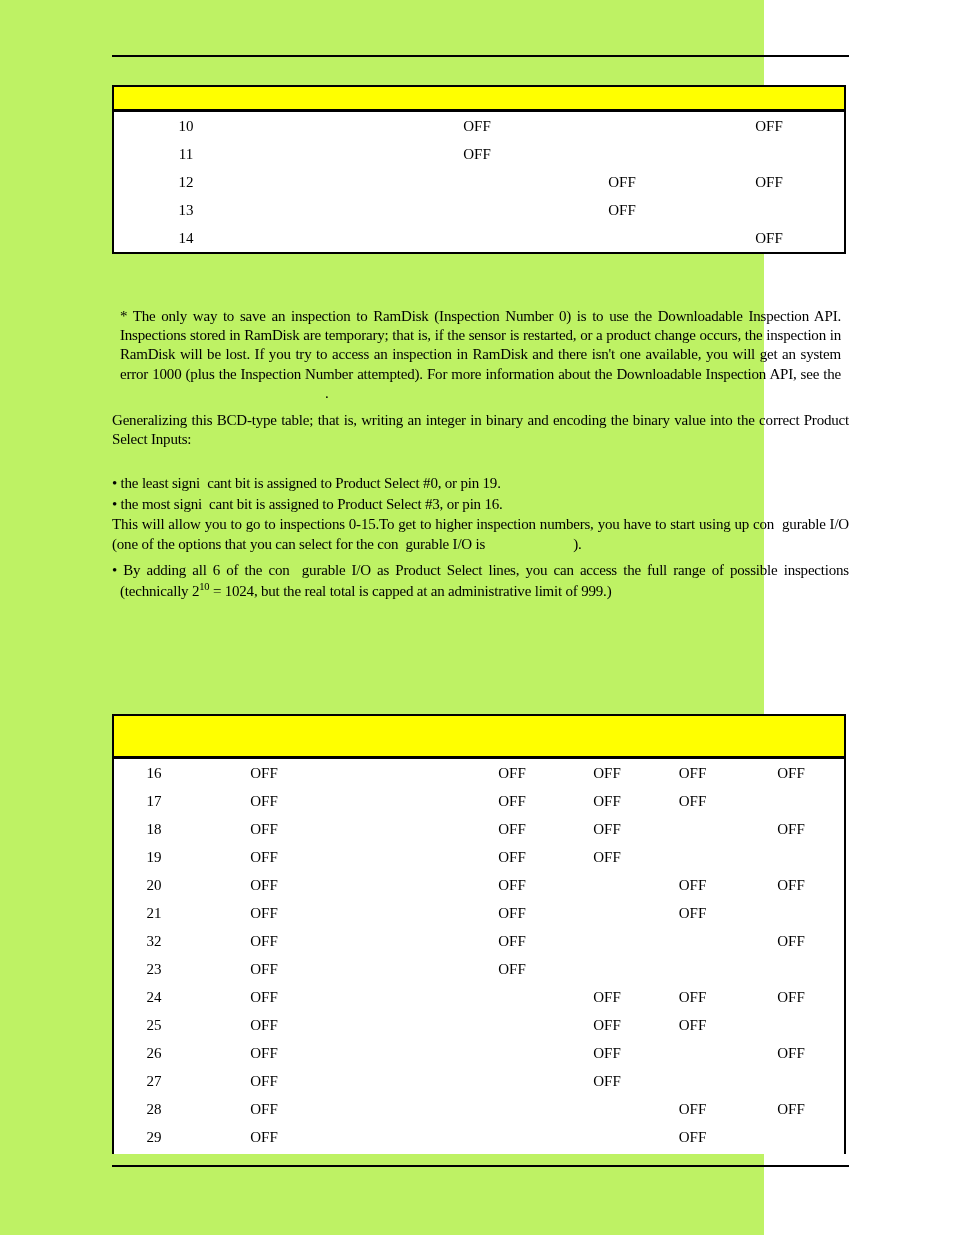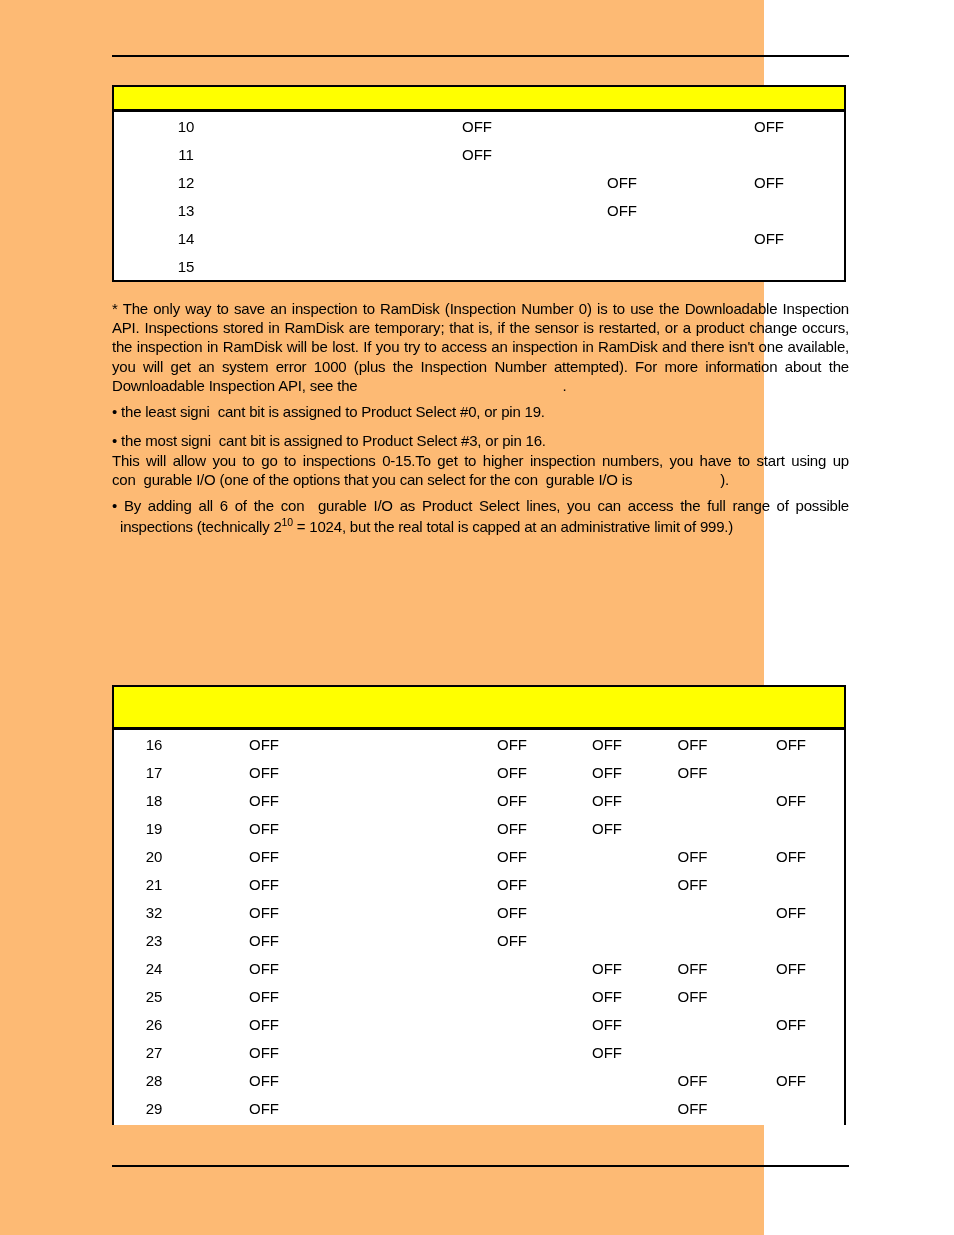--- a/index.html
+++ b/index.html
@@ -1,43 +1,43 @@
 <!DOCTYPE html>
 <html><head>
 <meta charset="utf-8">
 <style>
   * { margin:0; padding:0; box-sizing:border-box; }
   html,body { background:#fff; }
   #page {
-    position:relative; width:764px; height:1235px; background:#fdba74;
-    font-family:Liberation Sans, sans-serif; color:#000;
+    position:relative; width:764px; height:1235px; background:#bef264;
+    font-family:Liberation Serif, serif; color:#000;
   }
   .rule { position:absolute; left:112px; width:737px; height:2px; background:#000; }
   #rule-top { top:55px; }
   #rule-bottom { top:1165px; }
 
   .dtable { position:absolute; left:112px; width:734px; border:2px solid #000; background:#fff; }
   #table1 { top:85px; }
-  #table2 { top:685px; height:440px; border-bottom:none; overflow:hidden; }
+  #table2 { top:714px; height:440px; border-bottom:none; overflow:hidden; }
   .thead { background:#ffff00; border-bottom:3px solid #000; }
   #table1 .thead { height:25px; }
   #table2 .thead { height:43px; }
   .row { display:grid; height:28px; }
   .t1row { grid-template-columns:144px 146px 146px 144px auto; }
   .t2row { grid-template-columns:80px 140px 123px 110px 80px 91px auto; }
   .cell { display:flex; align-items:center; justify-content:center;
           font-size:15px; white-space:nowrap; overflow:visible; }
 
   #textblock { position:absolute; left:112px; top:299px; width:737px;
                font-size:15px; letter-spacing:-0.2px; line-height:19.2px; }
   #textblock p { text-align:justify; }
-  p.pnote { margin:0; }
+  p.pnote { margin:8px; }
   p.pgeneral { margin-top:8px; }
-  p.blt { margin-top:6px; line-height:21px; text-align:left; }
-  p.blt + p.blt { margin-top:8px; }
+  p.blt { margin-top:24px; line-height:21px; text-align:left; }
+  p.blt + p.blt { margin-top:0; }
   p.pthis { }
   p.puse { margin-top:8px; }
   .gbullets { margin-top:6px; }
   .gbullet { line-height:21px; padding-left:8px; text-indent:-8px; text-align:justify; }
   p.pbelow { margin-top:7px; text-align:left; }
   sup { font-size:10.5px; line-height:0; vertical-align:super; }
   .gap-link { display:inline-block; width:205px; }
   .gap-opt { display:inline-block; width:88px; }
 </style>
 </head>
@@ -79,33 +79,27 @@
         <div class="cell">OFF</div>
         <div class="cell"></div>
       </div>
         <div class="row t1row">
         <div class="cell">14</div>
         <div class="cell"></div>
         <div class="cell"></div>
         <div class="cell"></div>
         <div class="cell">OFF</div>
       </div>
-        <div class="row t1row">
-        <div class="cell">15</div>
-        <div class="cell"></div>
-        <div class="cell"></div>
-        <div class="cell"></div>
-        <div class="cell"></div>
-      </div>
       </div>
   </div>
 
   <div id="textblock">
     <p class="pnote"><span>* The only way to save an inspection to RamDisk (Inspection Number 0) is to use the Downloadable Inspection API. Inspections stored in RamDisk are temporary; that is, if the sensor is restarted, or a product change occurs, the inspection in RamDisk will be lost. If you try to access an inspection in RamDisk and there isn't one available, you will get an system error 1000 (plus the Inspection Number attempted). For more information about the Downloadable Inspection API, see the</span><span class="gap-link"></span><span>.</span></p>
 
+    <p class="pgeneral">Generalizing this BCD-type table; that is, writing an integer in binary and encoding the binary value into the correct Product Select Inputs:</p>
 
     <p class="blt">• the least signi&nbsp;&nbsp;cant bit is assigned to Product Select #0, or pin 19.</p>
     <p class="blt">• the most signi&nbsp;&nbsp;cant bit is assigned to Product Select #3, or pin 16.</p>
 
     <p class="pthis"><span>This will allow you to go to inspections 0-15.To get to higher inspection numbers, you have to start using up con&nbsp;&nbsp;gurable I/O (one of the options that you can select for the con&nbsp;&nbsp;gurable I/O is</span><span class="gap-opt"></span><span>).</span></p>
 
 
     <div class="gbullets">
       <div class="gbullet"><span>• By adding all 6 of the con&nbsp;&nbsp;gurable I/O as Product Select lines, you can access the full range of possible inspections (technically 2</span><sup>10</sup><span> = 1024, but the real total is capped at an administrative limit of 999.)</span></div>
     </div>

